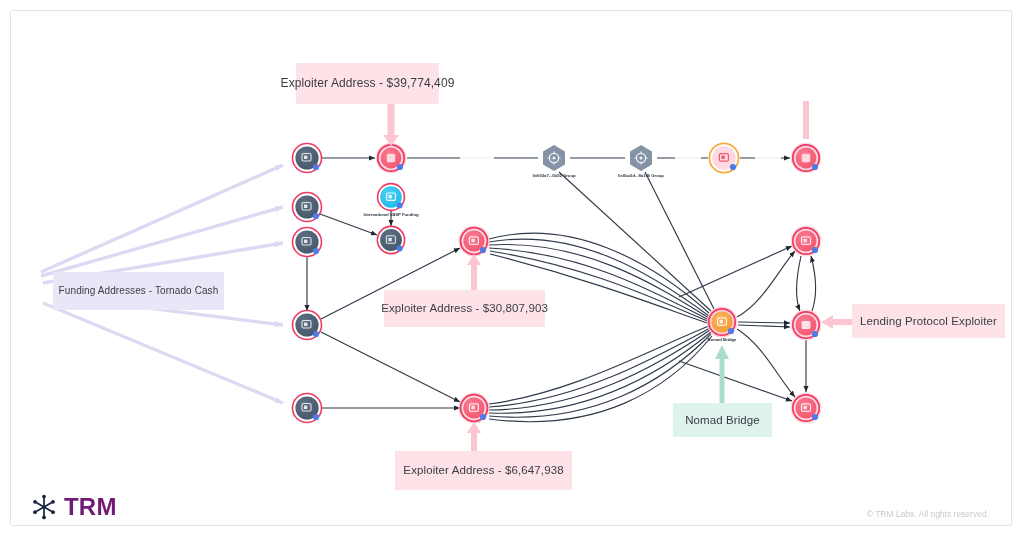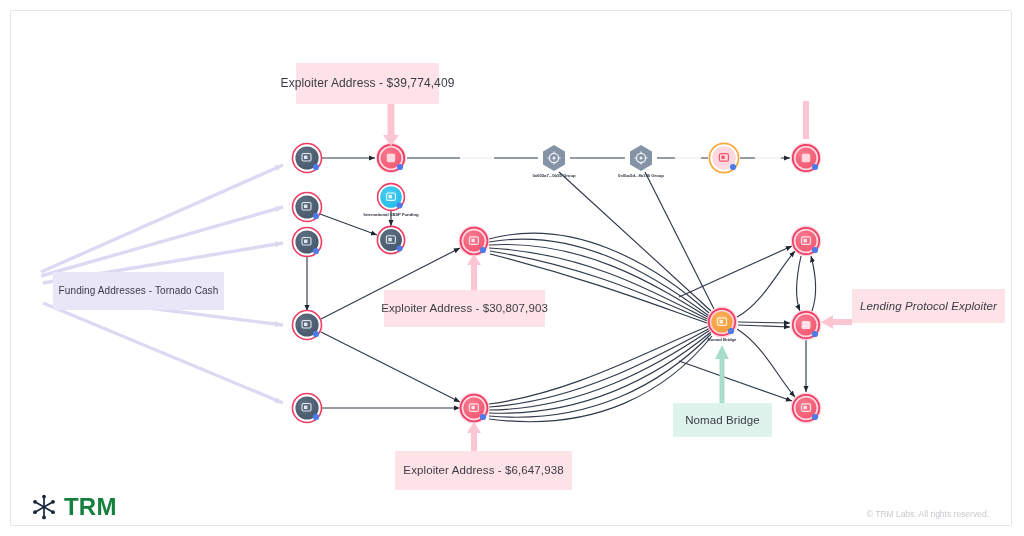--- a/index.html
+++ b/index.html
@@ -30,36 +30,36 @@
   }
   .callout.pink{background:#fde3e7;}
   .callout.lilac{background:#e9e6f7;}
   .callout.mint{background:#ddf3ec;}
 
   .c-ex39{left:285px;top:52px;width:143px;height:41px;font-size:12px;}
   .c-proto{left:698px;top:52px;width:186px;height:38px;font-size:11.5px;}
   .c-funding{left:42px;top:261px;width:171px;height:38px;font-size:10px;}
   .c-ex27{left:373px;top:279px;width:161px;height:37px;font-size:11.5px;}
   .c-ex6{left:384px;top:440px;width:177px;height:39px;font-size:11.5px;}
-  .c-lending{left:841px;top:278px;width:153px;height:34px;font-size:11.5px;font-style:italic;}
+  .c-lending{left:841px;top:293px;width:153px;height:34px;font-size:11.5px;}
   .c-nomad{left:662px;top:392px;width:99px;height:34px;font-size:11.5px;}
 
   
   .nlabel{
     position:absolute;color:#2e3440;font-size:4.3px;font-weight:700;
     letter-spacing:-.05px;white-space:nowrap;transform:translateX(-50%);
     text-align:center;
   }
 
   
   .brand{
     position:absolute;left:20px;top:482px;display:flex;align-items:center;gap:7px;
   }
   .brand-word{
-    font-size:24px;font-weight:700;color:#15803d;letter-spacing:.2px;
+    font-size:24px;font-weight:700;color:#701a75;letter-spacing:.2px;
     font-family:"Liberation Sans","DejaVu Sans",sans-serif;
   }
   .copyright{
     position:absolute;right:22px;top:498px;font-size:8.5px;color:#c8c8ce;
     white-space:nowrap;
   }
 </style>
 </head>
 <body>
 

